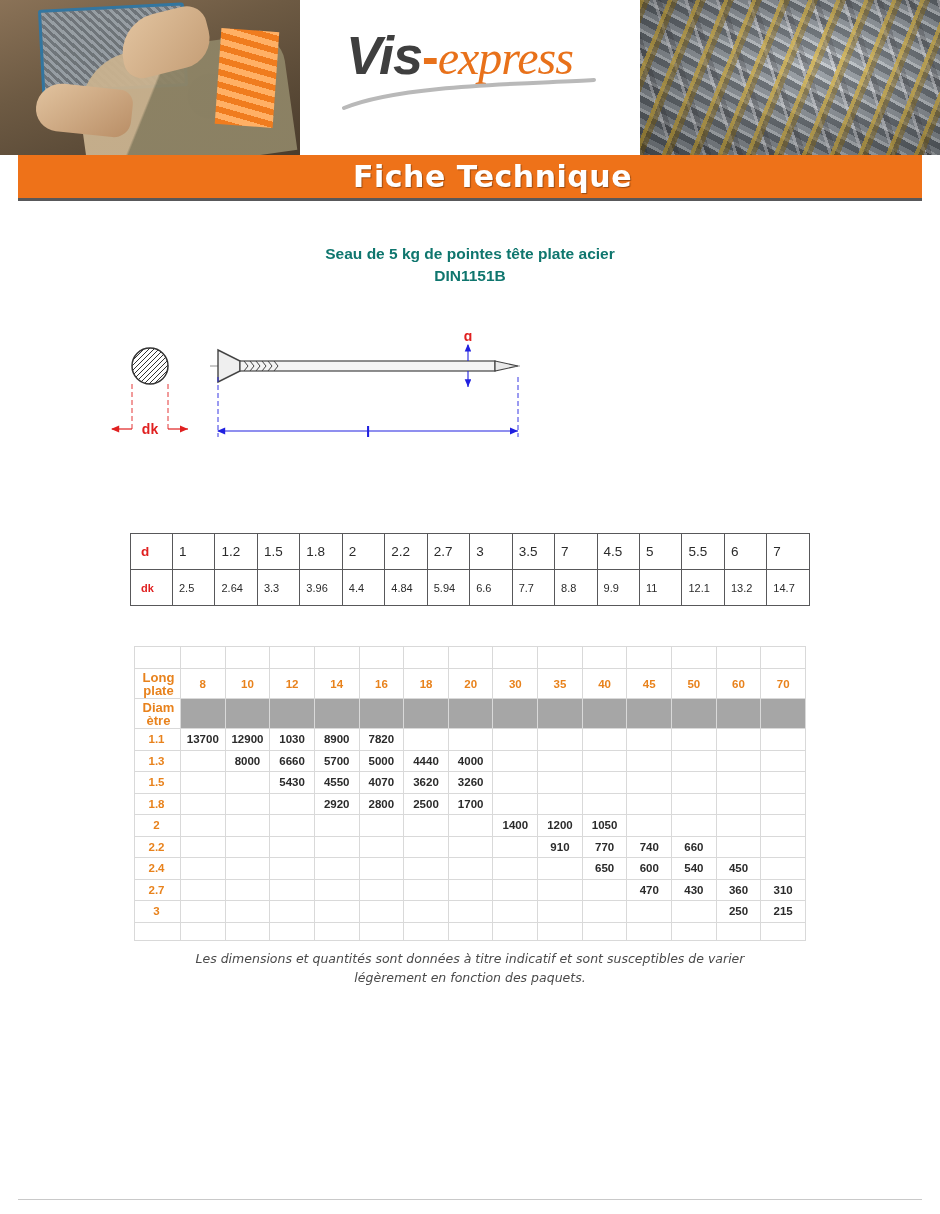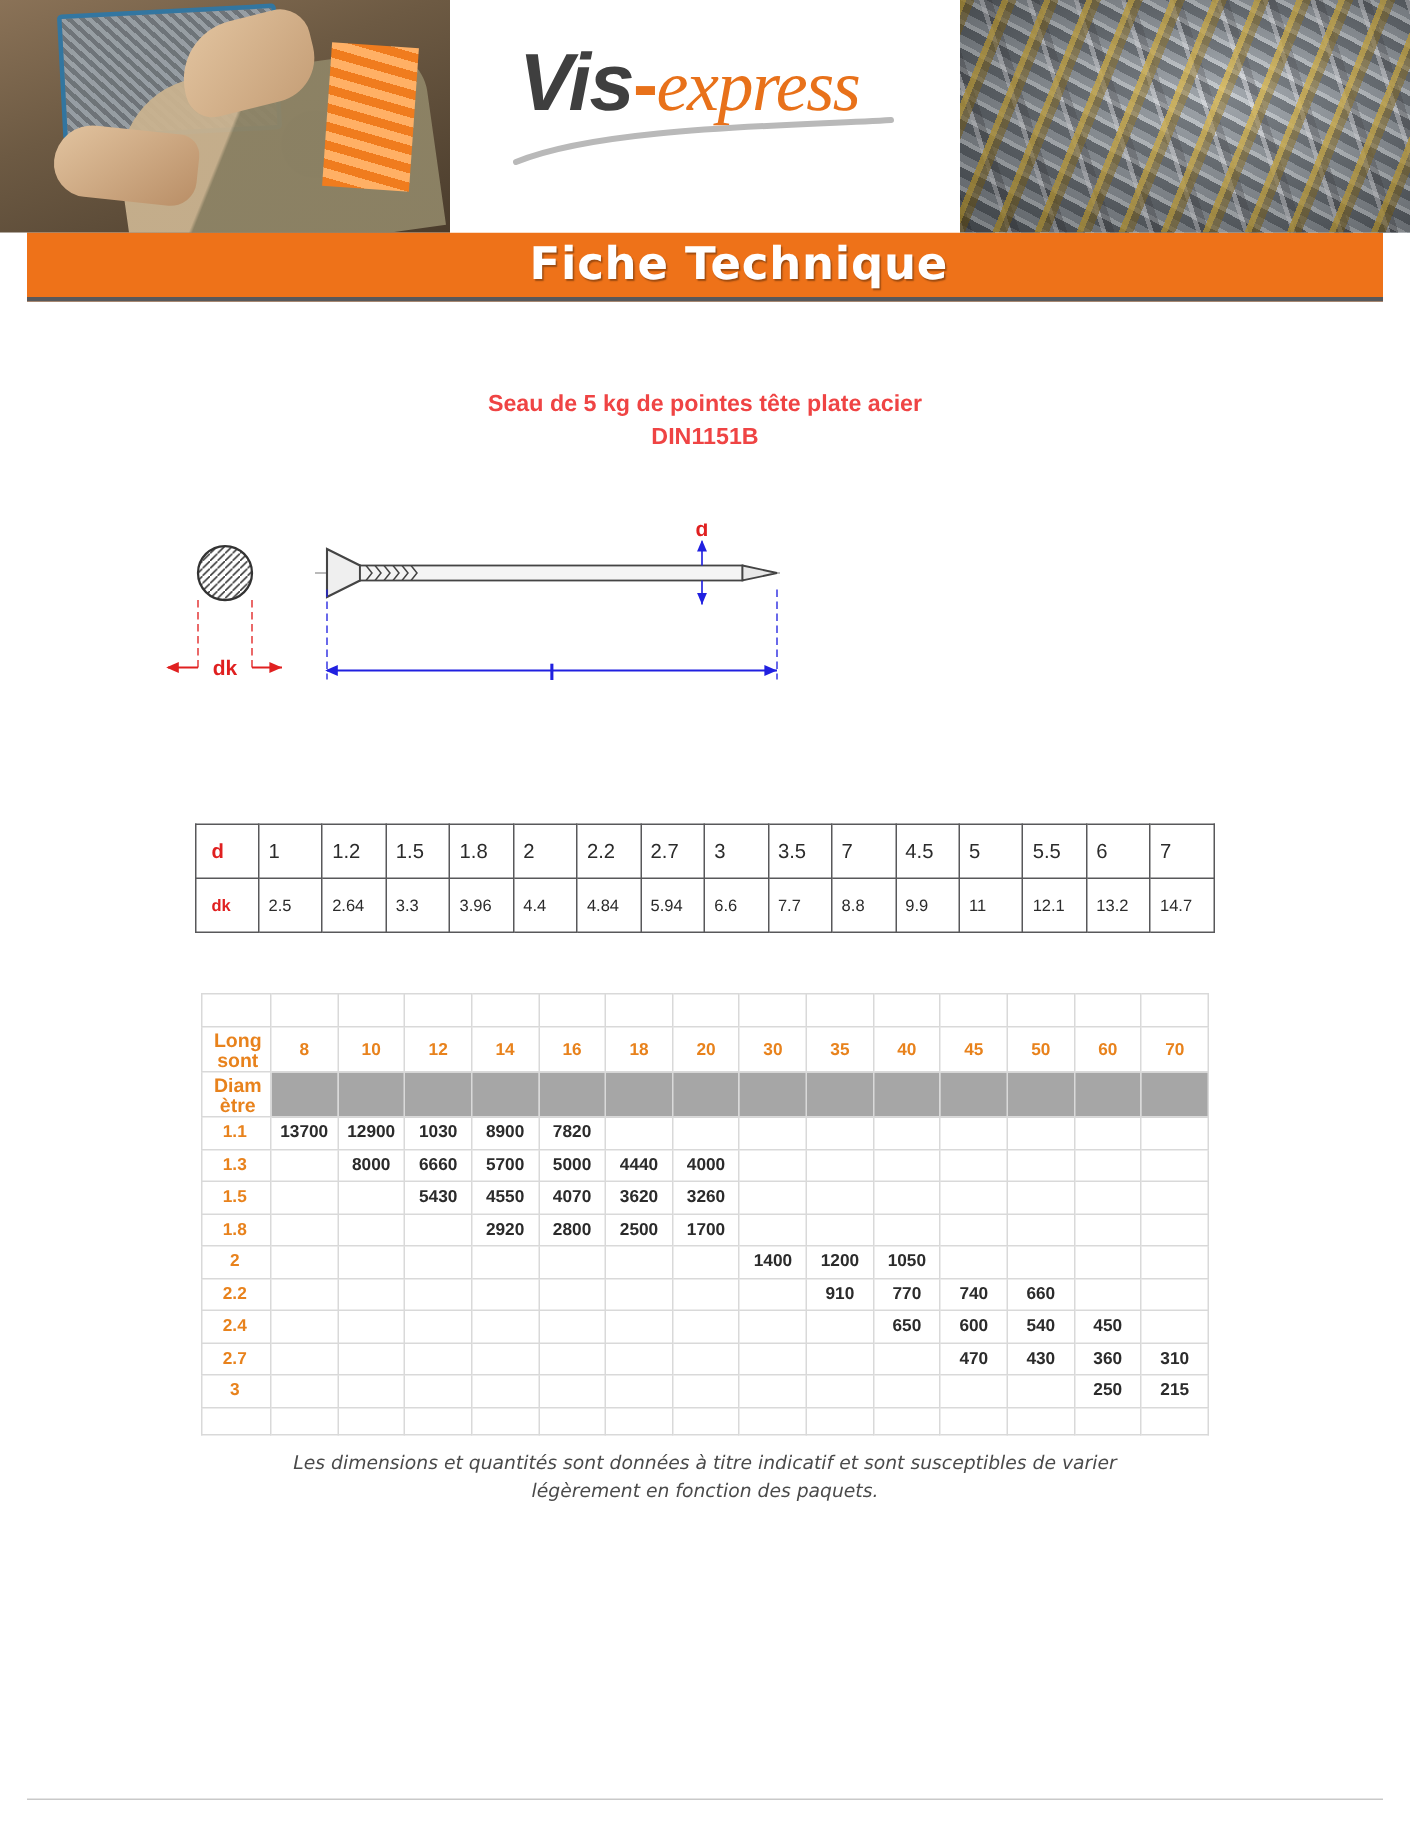--- a/index.html
+++ b/index.html
@@ -167,23 +167,23 @@
     color: #ffffff;
     font-family: "DejaVu Sans", sans-serif;
     font-weight: bold;
     font-size: 30px;
     letter-spacing: .5px;
     text-shadow: 1px 1px 1px rgba(0,0,0,.35);
   }
 
   
   .product-title {
-    margin-top: 58px;
+    margin-top: 42px;
     text-align: center;
-    color: #ef4444;
+    color: #0f766e;
     font-weight: bold;
     font-size: 15.5px;
     line-height: 22px;
   }
 
   
   .drawing {
     margin: 46px auto 0;
     width: 760px;
     height: 160px;
@@ -442,21 +442,21 @@
         <td></td>
         <td></td>
         <td></td>
         <td></td>
         <td></td>
       </tr>
 
       <tr>
         <td class="corner-label">
           <span>Long</span><br>
-          <span>sont</span>
+          <span>plate</span>
         </td>
         <td class="col-head">8</td>
         <td class="col-head">10</td>
         <td class="col-head">12</td>
         <td class="col-head">14</td>
         <td class="col-head">16</td>
         <td class="col-head">18</td>
         <td class="col-head">20</td>
         <td class="col-head">30</td>
         <td class="col-head">35</td>

